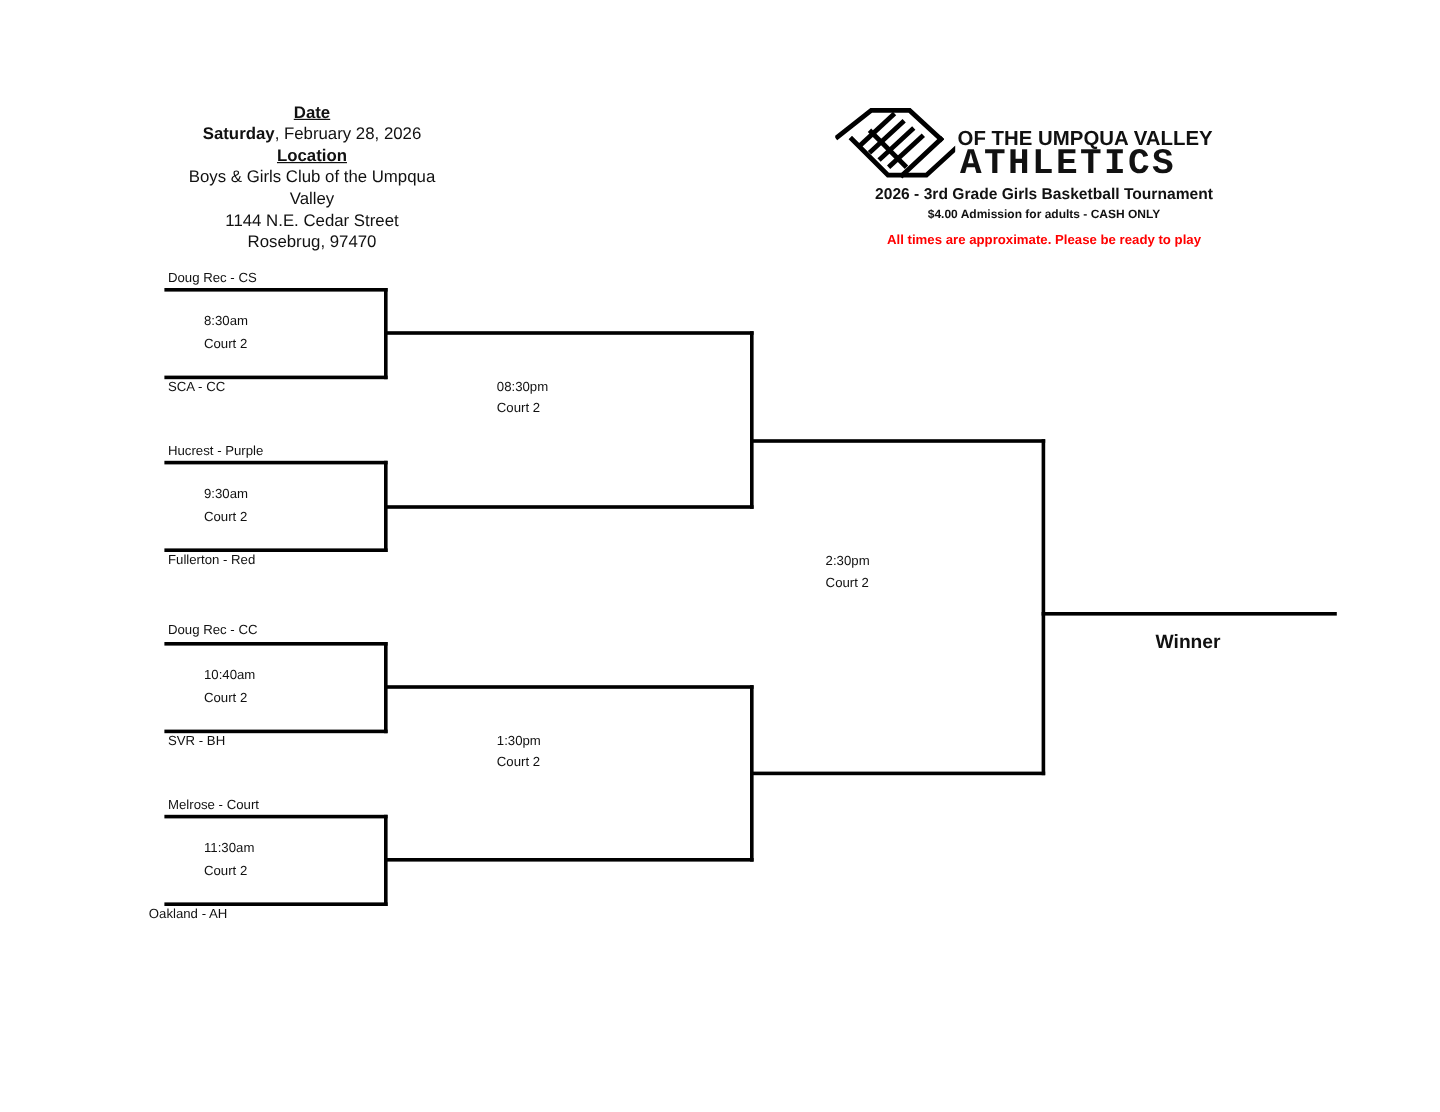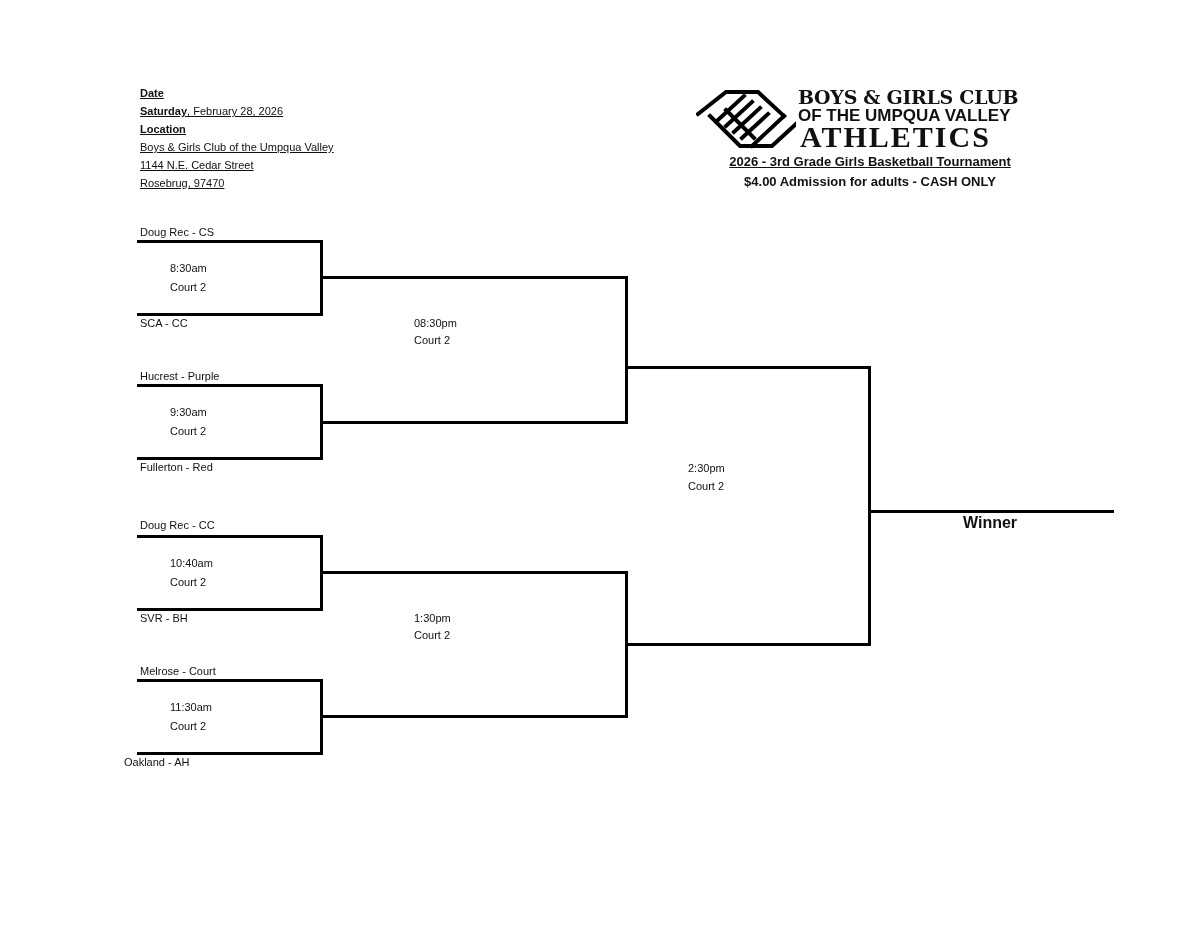--- a/index.html
+++ b/index.html
@@ -1,28 +1,28 @@
 <!DOCTYPE html>
 <html><head>
 <meta charset="utf-8">
 <style>
   html, body { margin:0; padding:0; background:#ffffff; }
   body { width:1200px; height:927px; position:relative; overflow:hidden;
          font-family:"Liberation Sans", "DejaVu Sans", sans-serif; color:#111; }
   .abs { position:absolute; }
-  .info { left:140px; top:84px; width:240px; text-align:left; font-size:11px; line-height:18px;text-decoration:underline; }
+  .info { left:140px; top:84px; width:240px; text-align:center; font-size:14px; line-height:18px; }
   .info .u { font-weight:bold; text-decoration:underline; }
   .info b { font-weight:bold; }
   .header { left:700px; top:84px; width:340px; }
   .logo { position:absolute; left:0; top:0; width:340px; height:70px; }
   .logo-text1 { position:absolute; left:98px; top:2px; font-family:"DejaVu Serif", serif; font-weight:bold; font-size:19px; letter-spacing:-0.3px; }
   .logo-text2 { position:absolute; left:98px; top:22px; font-family:"Liberation Sans", sans-serif; font-weight:bold; font-size:17px; letter-spacing:0px; }
-  .logo-text3 { position:absolute; left:100px; top:36px; font-family:Liberation Serif, serif; font-weight:bold; font-size:30px; letter-spacing:2px; transform:scaleY(1.0); }
-  .subtitle { position:absolute; left:-10px; top:70px; width:360px; text-align:center; font-weight:bold; font-size:13px; text-decoration:underline; }
-  .admission { position:absolute; left:-10px; top:90px; width:360px; text-align:center; font-weight:bold; font-size:13px; }
+  .logo-text3 { position:absolute; left:100px; top:36px; font-family:Liberation Mono, monospace; font-weight:bold; font-size:30px; letter-spacing:2px; transform:scaleY(1.0); }
+  .subtitle { position:absolute; left:-10px; top:70px; width:360px; text-align:center; font-weight:bold; font-size:13px; }
+  .admission { position:absolute; left:-10px; top:90px; width:360px; text-align:center; font-weight:bold; font-size:10px; }
   .notice { position:absolute; left:-20px; top:108px; width:380px; text-align:center; font-weight:bold; font-size:11px; color:#ff0000; line-height:17px; }
   .team { font-size:11px; }
   .gametxt { font-size:11px; text-align:left; line-height:19px; width:120px; }
   .ln { position:absolute; background:#000; }
   .winner { font-weight:bold; font-size:16px; }
 </style>
 </head>
 <body>
 
 <div class="abs info">
@@ -41,27 +41,27 @@
         <path d="M2 28 L30 6 L62 6 L88 30"></path>
         <path d="M22 34 L48 10"></path>
         <path d="M30 40 L56 16"></path>
         <path d="M38 46 L64 22"></path>
         <path d="M46 52 L72 28"></path>
         <path d="M14 30 L44 60 L76 60 L100 38"></path>
         <path d="M88 30 L56 60"></path>
         <path d="M30 24 L58 52"></path>
       </g>
     </svg>
-    <div class="logo-text1">BOYS &amp; GIRLS CLUB</div>
     <div class="logo-text2">OF THE UMPQUA VALLEY</div>
     <div class="logo-text3">ATHLETICS</div>
   </div>
   <div class="subtitle">2026 - 3rd Grade Girls Basketball Tournament</div>
   <div class="admission">$4.00 Admission for adults - CASH ONLY</div>
   <div class="notice">
+    <div>All times are approximate. Please be ready to play</div>
   </div>
 </div>
 
 <div>
 
   <div class="ln" style="left:137px;top:240px;width:186px;height:3px;"></div>
   <div class="ln" style="left:137px;top:313px;width:186px;height:3px;"></div>
   <div class="ln" style="left:320px;top:240px;width:3px;height:76px;"></div>
 
   <div class="ln" style="left:137px;top:384px;width:186px;height:3px;"></div>
@@ -124,13 +124,13 @@
 <div class="abs gametxt" style="left:414px;top:610px;line-height:17px;">
   <div>1:30pm</div>
   <div>Court 2</div>
 </div>
 
 <div class="abs gametxt" style="left:688px;top:459px;line-height:18px;">
   <div>2:30pm</div>
   <div>Court 2</div>
 </div>
 
-<div class="abs winner" style="left:963px;top:514px;">Winner</div>
+<div class="abs winner" style="left:963px;top:527px;">Winner</div>
 
 </body></html>

